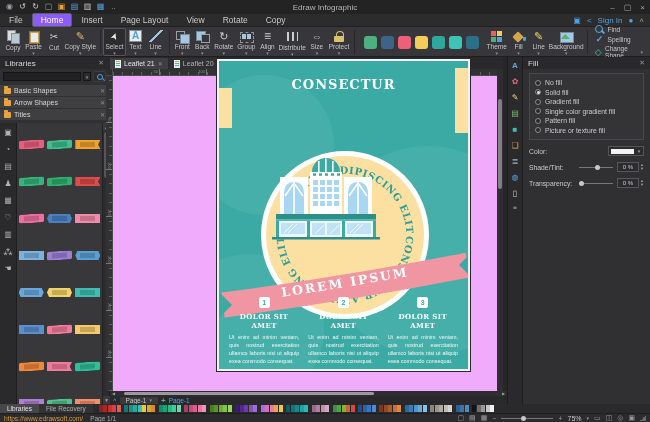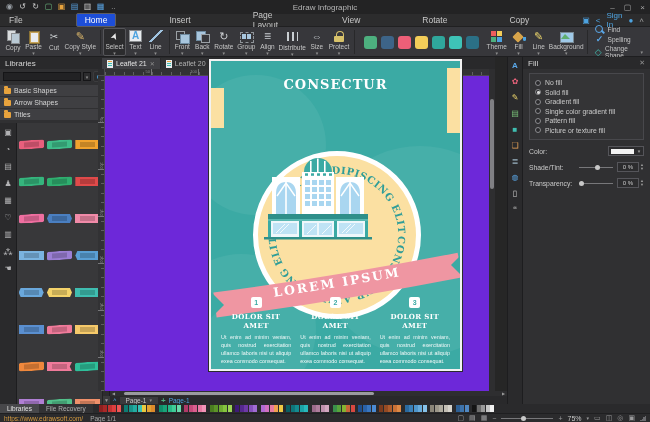--- a/index.html
+++ b/index.html
@@ -7,23 +7,23 @@
     font-family:"Liberation Sans",sans-serif;-webkit-font-smoothing:antialiased;}
   
   #titlebar{position:absolute;left:0;top:0;width:650px;height:14px;background:#232324;
     display:flex;align-items:center;padding:0 5px;color:#b8b8b8;}
   .qa{display:flex;gap:4px;align-items:center;font-size:8px;line-height:1;}
   .qa span{width:9px;text-align:center;}
   #win-title{position:absolute;left:0;right:0;text-align:center;font-size:8px;color:#b5b5b5;}
   .winctl{margin-left:auto;display:flex;gap:9px;font-size:8px;color:#a8a8a8;z-index:2;}
   
   #menubar{position:absolute;left:0;top:14px;width:650px;height:13px;background:#2c2c2d;
-    display:flex;align-items:center;border-bottom:1px solid #202021;gap:44px;}
+    display:flex;align-items:center;border-bottom:1px solid #202021;}
   .menu{font-size:8.5px;color:#c9c9c9;padding:1px 8px;border:1px solid transparent;border-radius:2px;}
-  .menu.active{background:#1d4ed8;border-color:#5d5d61;color:#fff;}
+  .menu.active{background:#8b5cf6;border-color:#5d5d61;color:#fff;}
   .mbright{margin-left:auto;display:flex;align-items:center;gap:6px;padding-right:6px;
     font-size:8px;color:#4da3e0;}
   
   #ribbon{position:absolute;left:0;top:27px;width:650px;height:30px;background:#37373b;
     border-bottom:1px solid #1e1e20;display:flex;align-items:stretch;padding:1px 3px 0 3px;}
   .rsep{width:1px;background:#28282a;margin:2px 3px;}
   .rbtn{display:flex;flex-direction:column;align-items:center;justify-content:flex-start;
     padding:1px 3px 0 3px;border:1px solid transparent;border-radius:2px;min-width:20px;}
   .rbtn.pressed{background:#2c2c2e;border-color:#56565a;}
   .rlbl{font-size:6.5px;color:#c6c6c6;white-space:nowrap;line-height:1.2;margin-top:1px;}
@@ -91,21 +91,21 @@
   .shape{width:25px;height:9px;position:relative;}
   .shape .stripe{position:absolute;left:5px;right:5px;top:2px;bottom:2px;background:rgba(0,0,0,.18);}
   .shape.flag{clip-path:polygon(0 0,100% 0,91% 50%,100% 100%,0 100%);}
   .shape.hex{clip-path:polygon(8% 0,92% 0,100% 50%,92% 100%,8% 100%,0 50%);}
   .shape.wave{clip-path:polygon(0 14%,7% 0,93% 0,100% 14%,100% 86%,93% 100%,7% 100%,0 86%);transform:skewY(-3deg);}
   #libscroll{position:absolute;right:0;top:66px;bottom:0;width:7px;background:#2c2c2e;border-left:1px solid #222;}
   #libscroll .arr{width:7px;height:8px;font-size:5px;color:#9a9a9a;text-align:center;line-height:8px;background:#3a3a3c;}
   #libscroll .thumb{position:absolute;left:1px;top:9px;width:5px;height:46px;background:#55555a;border-radius:2px;}
   #libscroll .arr.bot{position:absolute;bottom:0;}
   
-  #canvas{position:absolute;left:98px;top:57px;width:397px;height:334px;background:#6d28d9;}
+  #canvas{position:absolute;left:106px;top:57px;width:397px;height:334px;background:#f0abfc;}
   #doctabs{position:absolute;left:0;top:0;right:0;height:12px;background:#29292b;display:flex;align-items:flex-end;gap:1px;padding-left:4px;}
   .dtab{display:flex;align-items:center;gap:3px;height:11px;padding:0 5px;font-size:7px;background:#303032;color:#b0b0b0;}
   .dtab.active{background:#3f3f43;color:#e3e3e3;}
   .docic{width:6px;height:8px;background:#e9ecef;position:relative;}
   .docic::after{content:"";position:absolute;left:1px;top:1px;width:4px;height:1px;background:#e8a33d;box-shadow:0 2px 0 #3fbdb0,0 4px 0 #3fbdb0;}
   .dtab .x{font-size:6px;color:#8f8f8f;}
   #hruler{position:absolute;left:7px;top:12px;right:6px;height:7px;background:#323234;border-bottom:1px solid #4a4a4d;
     background-image:repeating-linear-gradient(90deg,#5f5f62 0 1px,transparent 1px 9.4px);background-size:100% 3px;background-position:0 100%;background-repeat:no-repeat;
     display:flex;overflow:hidden;}
   #hruler span{flex:0 0 47px;font-size:4px;color:#8a8a8c;text-align:right;border-right:1px solid #77777a;height:100%;line-height:6px;padding-right:1px;}

